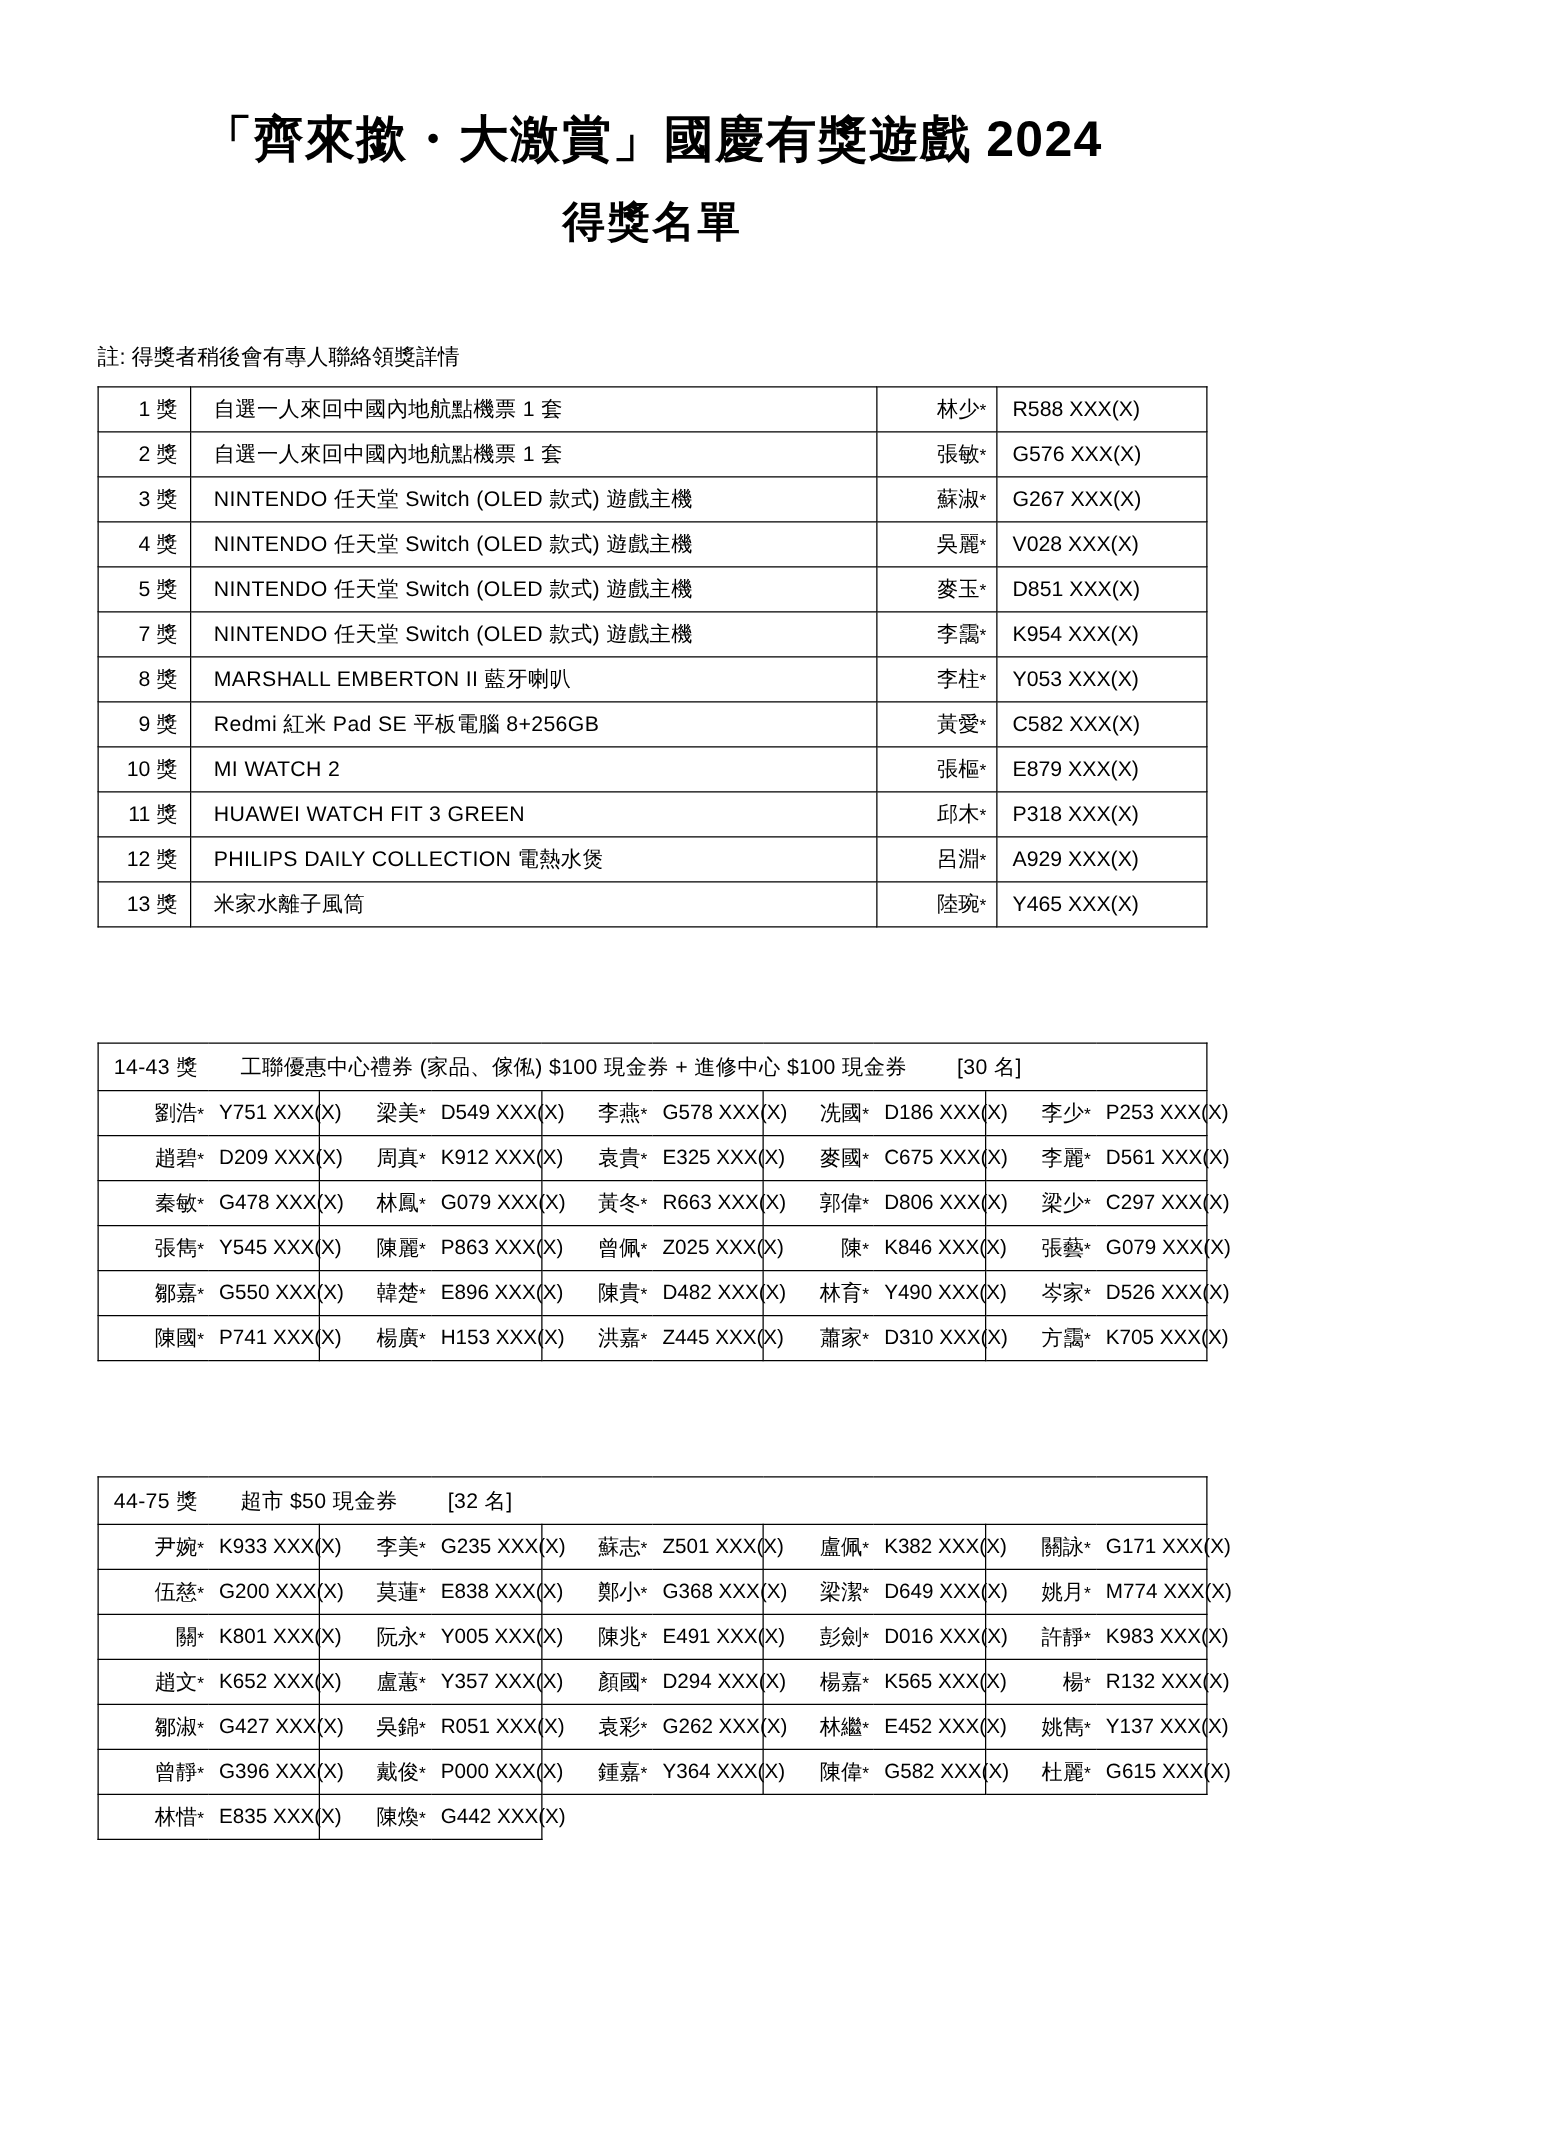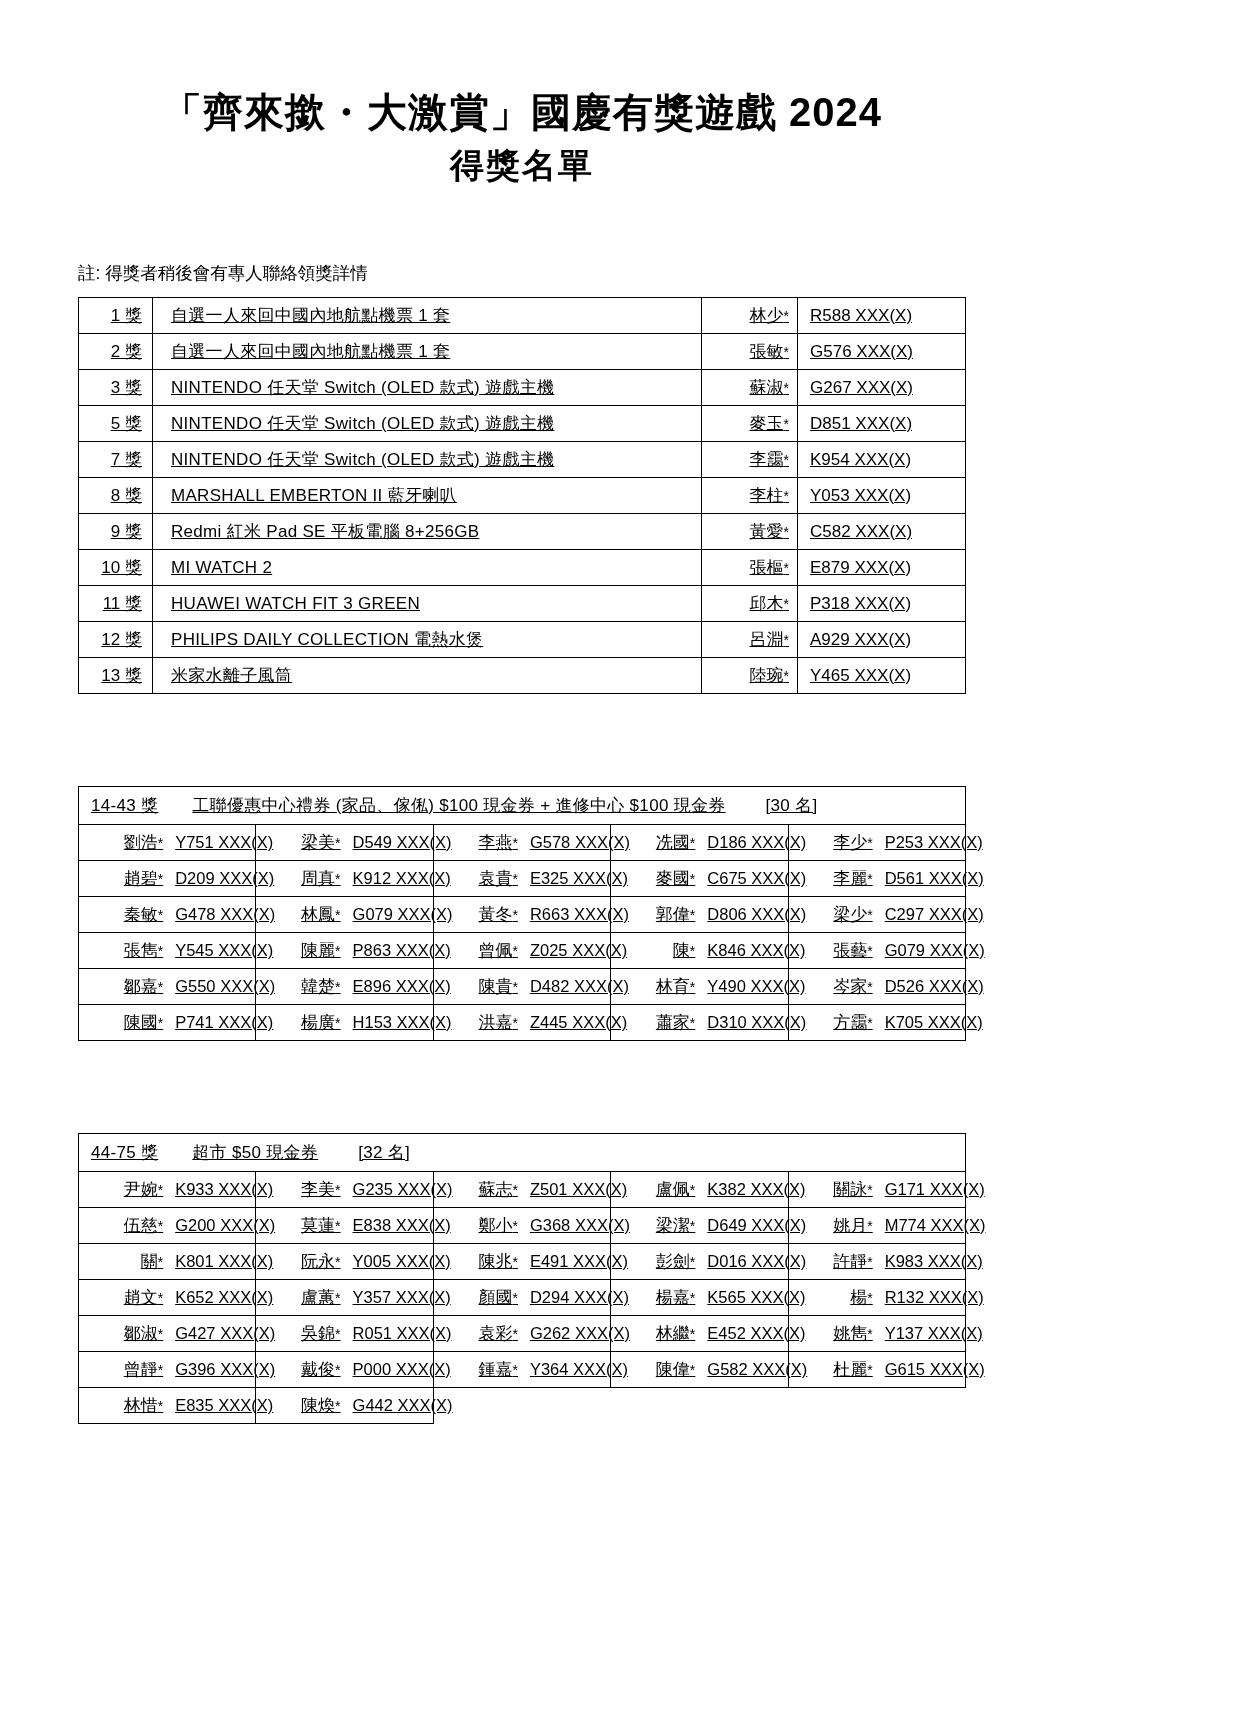--- a/index.html
+++ b/index.html
@@ -26,34 +26,33 @@
   }
   .title-main {
     font-size: 40px;
     font-weight: bold;
     letter-spacing: 1px;
     line-height: 1.35;
   }
   .title-sub {
     font-size: 34px;
     font-weight: bold;
-    margin-top: 4px;
+    margin-top: 16px;
     letter-spacing: 2px;
   }
   .note {
     font-size: 17.5px;
     margin-top: 72px;
     margin-bottom: 12px;
     padding-right: 6px;
   }
   table {
     border-collapse: collapse;
     width: 100%;
     table-layout: fixed;
-    text-decoration: underline;
   }
   table td {
     border: 1px solid #000000;
     padding: 6px 8px;
     font-size: 17px;
     vertical-align: middle;
     height: 34px;
   }
 
   
@@ -131,20 +130,26 @@
           <td class="rank">2 獎</td>
           <td class="prize">自選一人來回中國內地航點機票 1 套</td>
           <td class="name"><span>張敏</span><span class="star">*</span></td>
           <td class="code">G576 XXX(X)</td>
         </tr>
         <tr>
           <td class="rank">3 獎</td>
           <td class="prize">NINTENDO  任天堂 Switch (OLED  款式)  遊戲主機</td>
           <td class="name"><span>蘇淑</span><span class="star">*</span></td>
           <td class="code">G267 XXX(X)</td>
+        </tr>
+        <tr>
+          <td class="rank">4 獎</td>
+          <td class="prize">NINTENDO  任天堂 Switch (OLED  款式)  遊戲主機</td>
+          <td class="name"><span>吳麗</span><span class="star">*</span></td>
+          <td class="code">V028 XXX(X)</td>
         </tr>
         <tr>
           <td class="rank">5 獎</td>
           <td class="prize">NINTENDO  任天堂 Switch (OLED  款式)  遊戲主機</td>
           <td class="name"><span>麥玉</span><span class="star">*</span></td>
           <td class="code">D851 XXX(X)</td>
         </tr>
         <tr>
           <td class="rank">7 獎</td>
           <td class="prize">NINTENDO  任天堂 Switch (OLED  款式)  遊戲主機</td>

